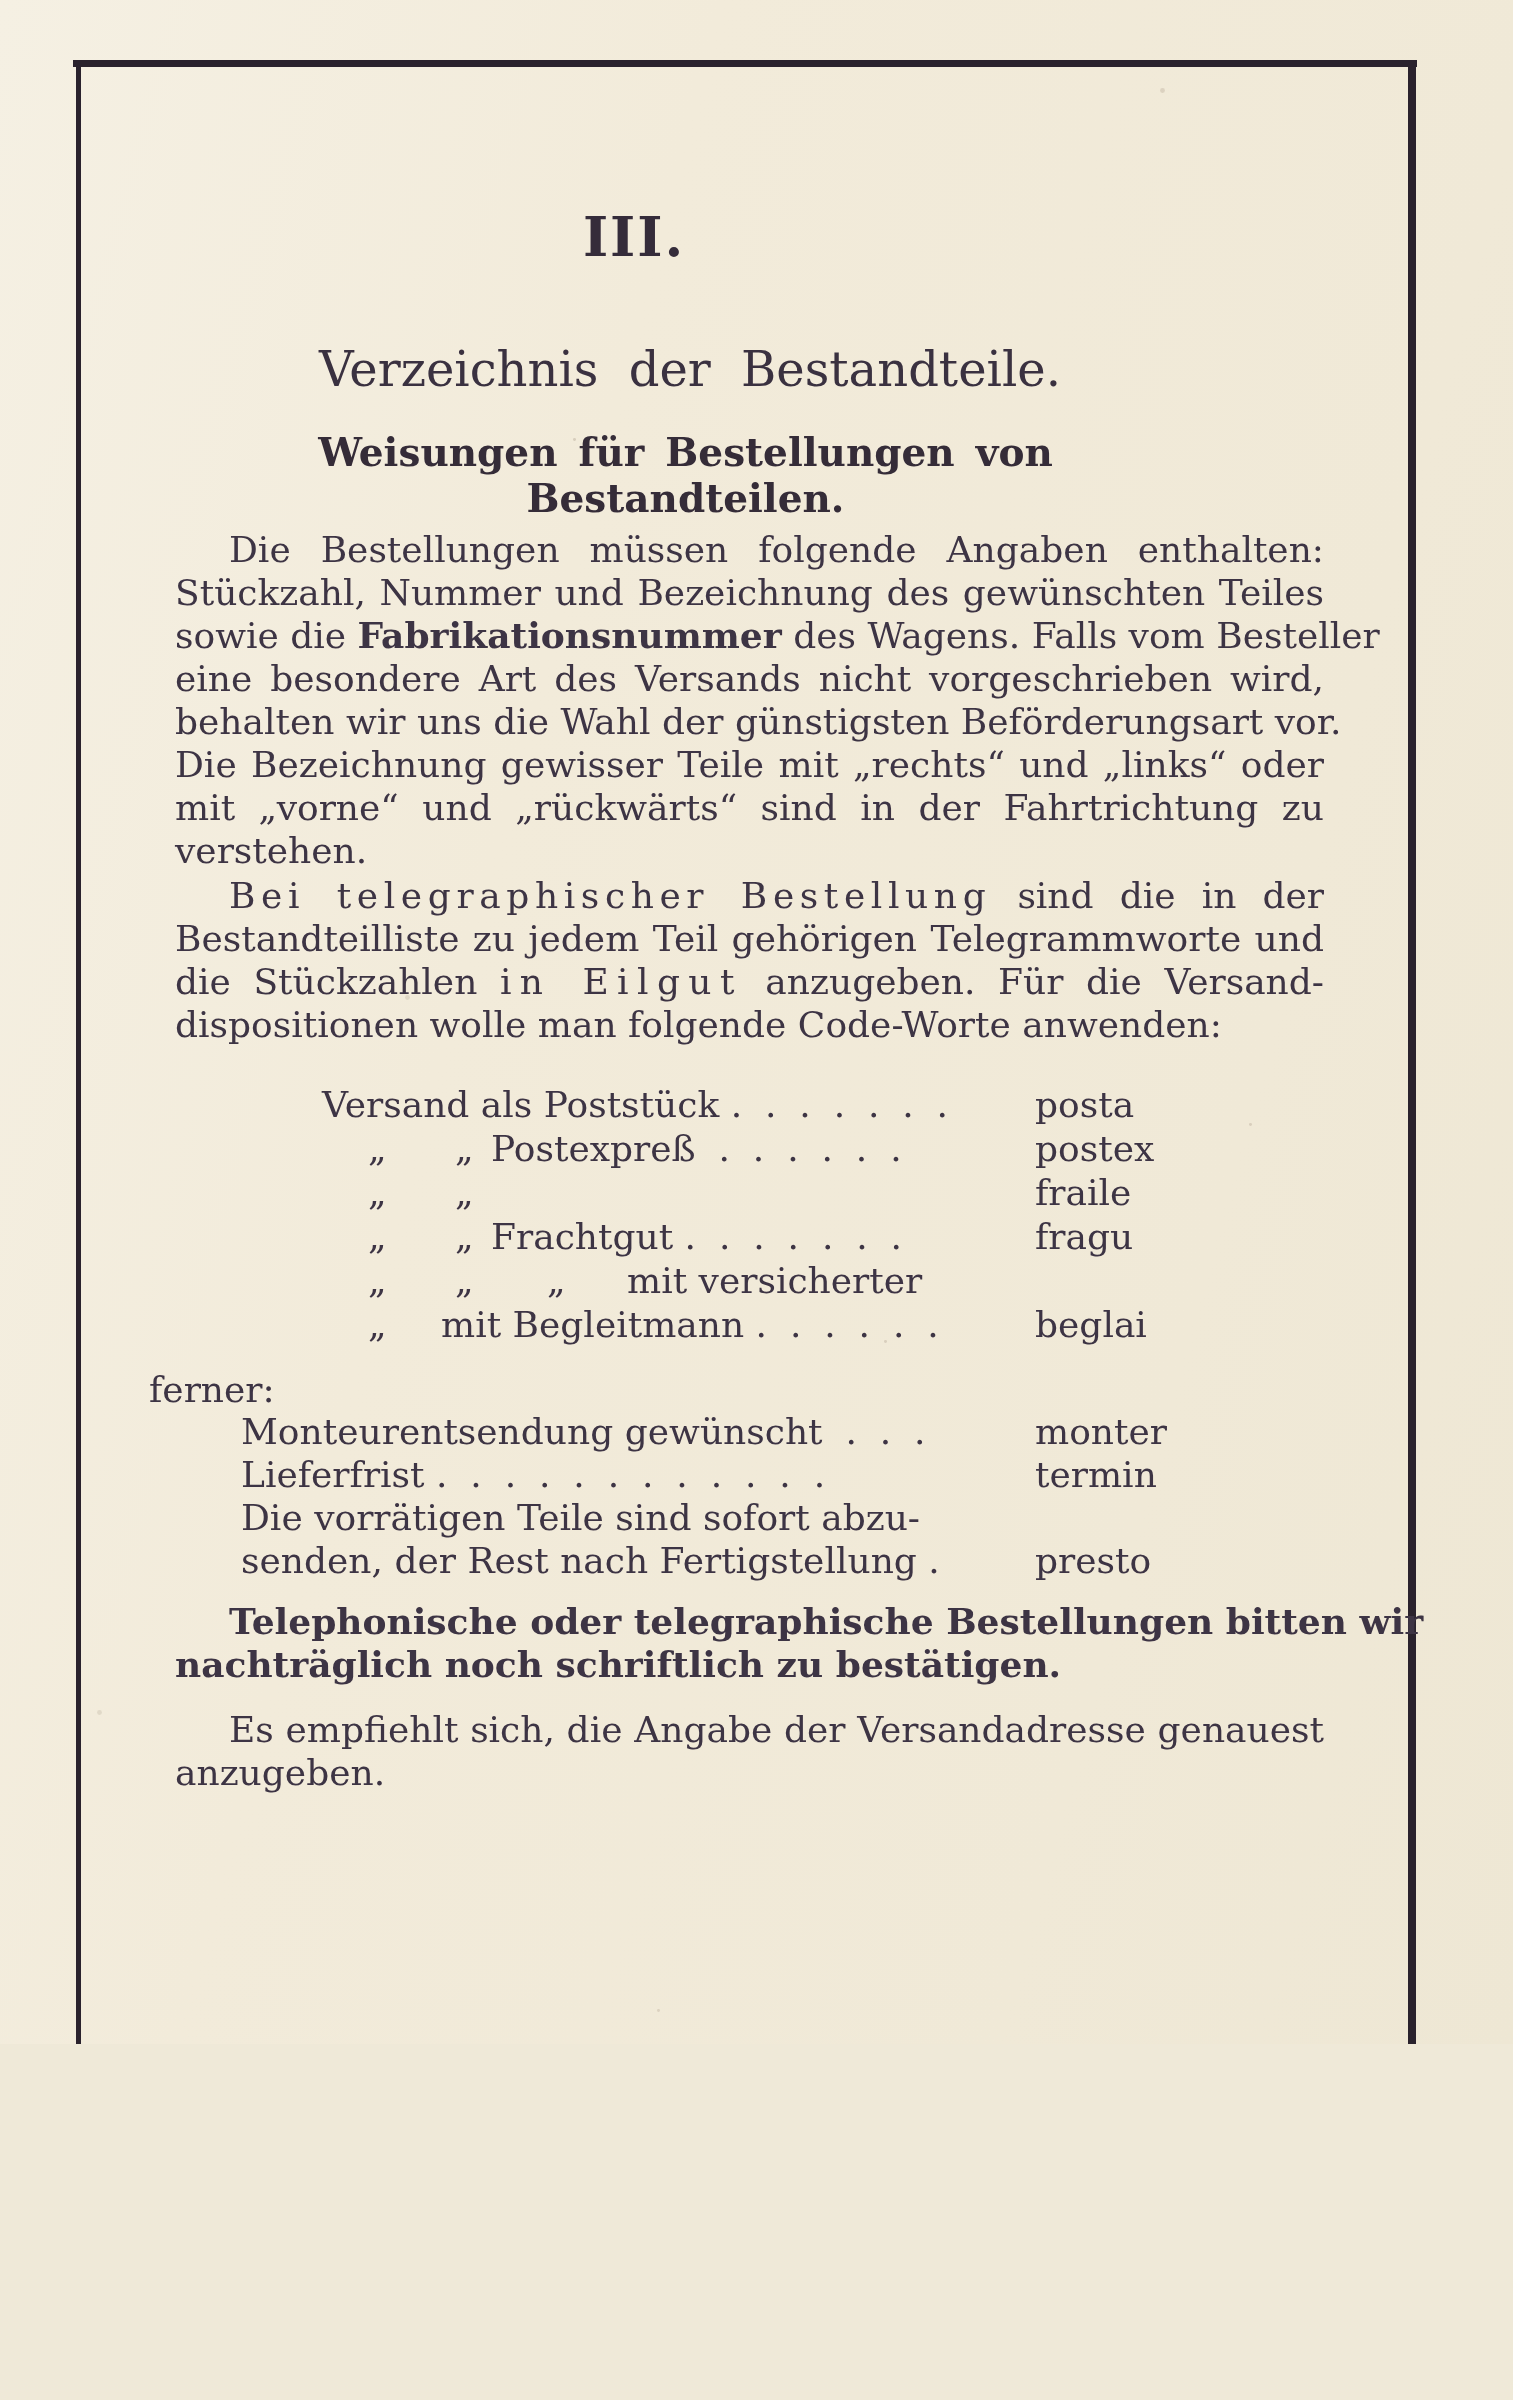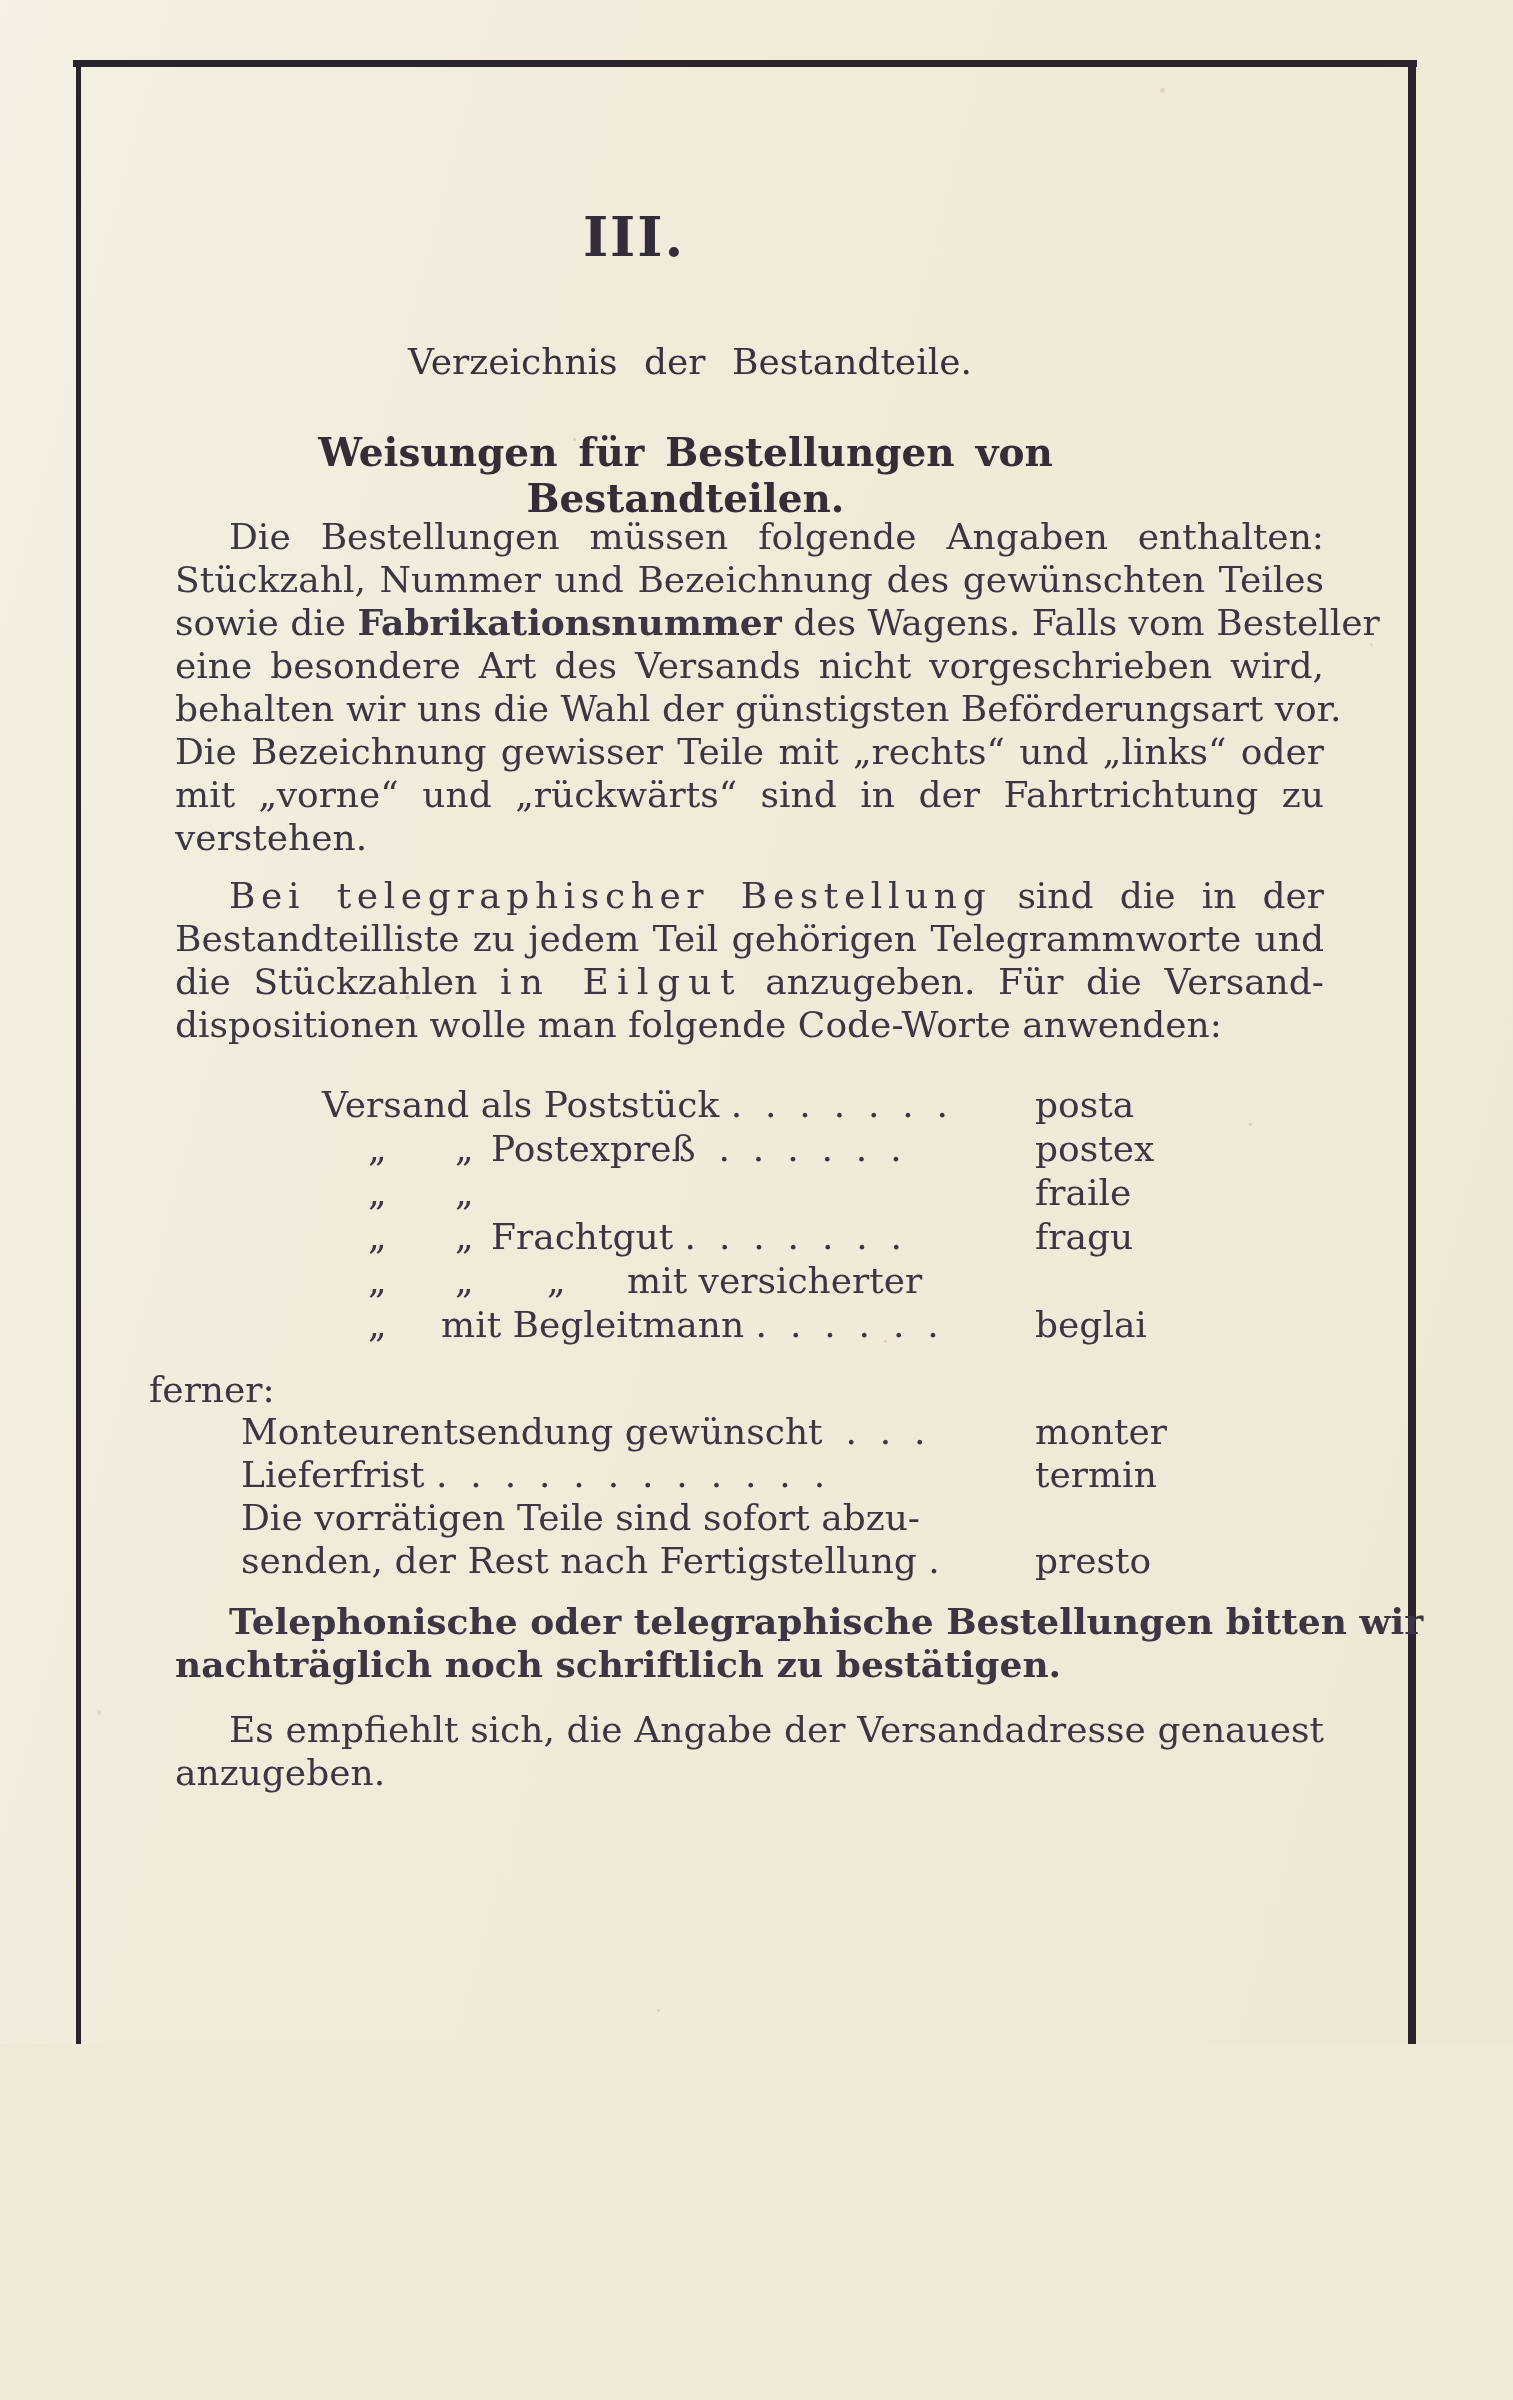--- a/index.html
+++ b/index.html
@@ -22,39 +22,39 @@
   .b-right{left:1408px;top:62px;width:7.5px;height:2245px;}
   .b-bottom{left:51px;top:2301px;width:1369px;height:9.3px;}
   
   .sec-num{
     position:absolute;left:401px;top:205px;width:466px;
     text-align:center;font-size:54px;font-weight:bold;color:#352c3a;
     letter-spacing:1.9px;
   }
   .title{
     position:absolute;left:224px;top:341px;width:932px;
-    text-align:center;font-size:36px;color:#3a3140;word-spacing:15px;
+    text-align:center;font-size:48px;color:#3a3140;word-spacing:15px;
   }
   .subtitle{
     position:absolute;left:210px;top:429px;width:951px;
     text-align:center;font-size:39px;font-weight:bold;color:#352c38;
     word-spacing:7.5px;
   }
   
   .para{
     position:absolute;left:175px;width:1149px;
     font-size:36px;line-height:43px;color:#3d3444;
   }
   .para .tline{
     text-align:justify;text-align-last:justify;
     height:43px;white-space:nowrap;
   }
   .para .tline:first-child{text-indent:54px;}
   .para .tline:last-child{text-align-last:left;}
-  .p1{top:515px;}
+  .p1{top:528px;}
   .p2{top:874px;}
   .p3{top:1600px;font-weight:bold;}
   .p4{top:1708px;}
   
   .code-list{position:absolute;left:0;width:1513px;font-size:36px;color:#3d3444;}
   .main-list{top:1083px;}
   .ferner-list{top:1410px;}
   .crow{position:relative;height:44px;line-height:44px;}
   .ferner-list .crow{height:43px;line-height:43px;}
   .cell{position:absolute;top:0;white-space:pre;}

